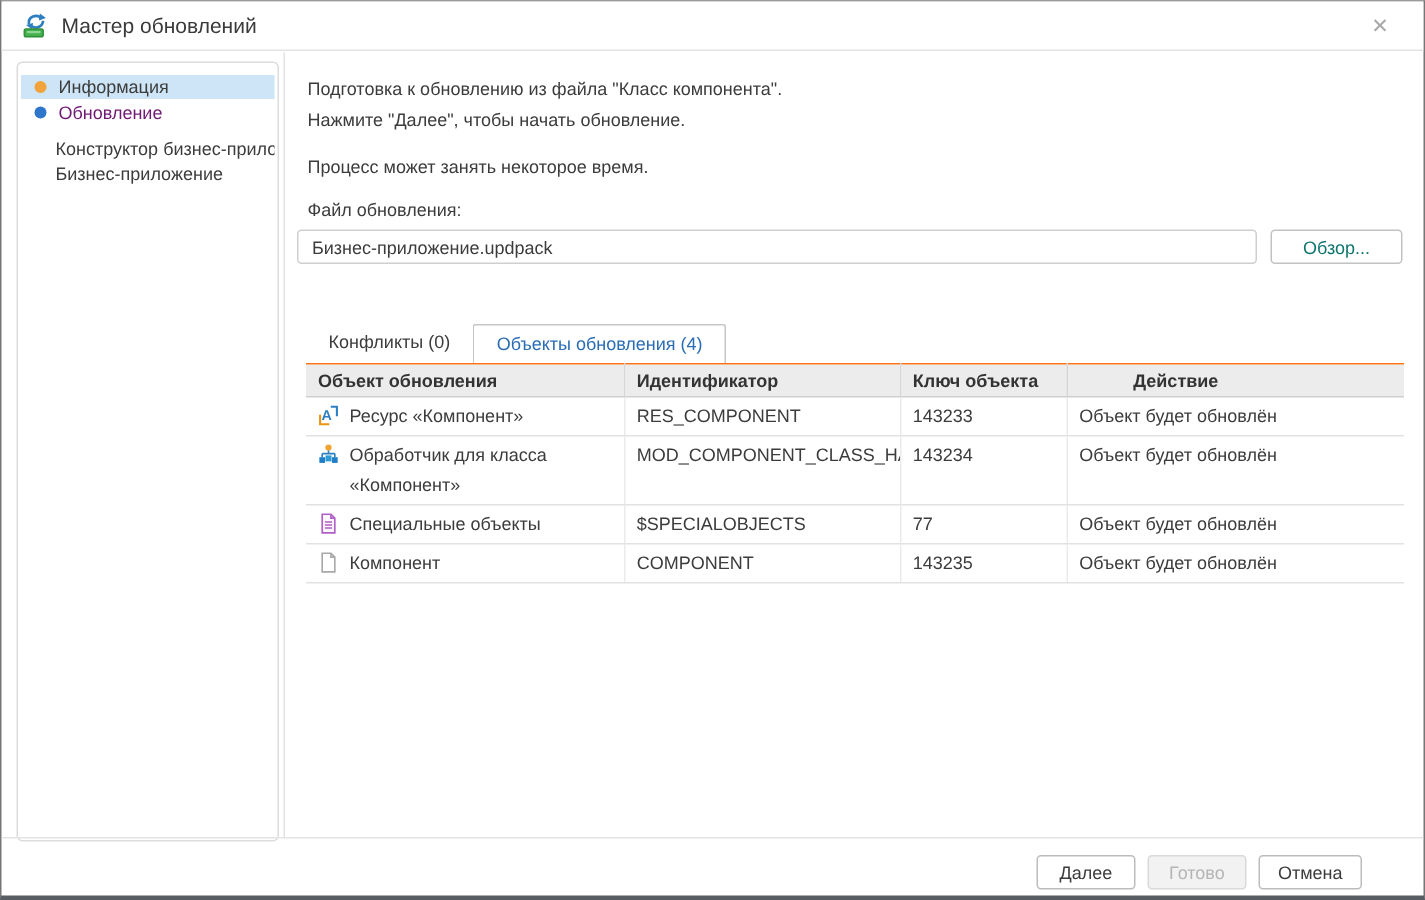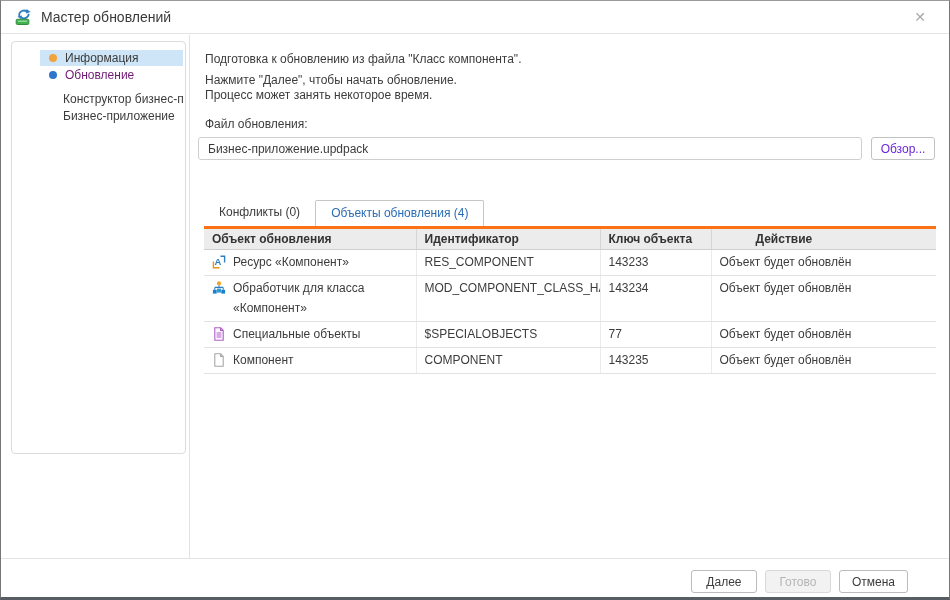--- a/index.html
+++ b/index.html
@@ -14,53 +14,53 @@
   }
 
   
   .titlebar { position:absolute; top:0; left:0; right:0; height:33px;
     border-bottom:1px solid #e4e4e4; display:flex; align-items:center; padding:16px 14px; background:#fff; }
   .titlebar .title { font-size:14px; color:#3a3a3a; margin-left:8px; }
   .close-btn { position:absolute; right:20px; top:7px; color:#a9a9a9; font-size:14px;
     line-height:18px; width:18px; text-align:center; cursor:pointer; }
 
   
-  .sidebar { position:absolute; left:10px; top:40px; width:175px; height:413px;
-    border:1px solid #dcdcdc; border-radius:4px; padding-top:7px; font-size:12px; overflow:hidden;padding-left:26px; }
+  .sidebar { position:absolute; left:10px; top:40px; width:175px; height:520px;
+    border:1px solid #dcdcdc; border-radius:4px; padding-top:7px; font-size:12px; overflow:hidden; }
   .side-item { height:16px; line-height:16px; display:flex; align-items:center;
     margin:1px 2px; padding-left:9px; white-space:nowrap; overflow:hidden; cursor:default; }
   .side-item .bullet { width:8px; height:8px; border-radius:50%; margin-right:8px; flex:none; }
   .side-item.sel { background:#cde5f6; }
   .side-item.grayed { color:#701a75; }
   .side-item.lvl1 { margin-left:16px; padding-left:9px; }
   .group-gap { height:6px; }
 
   .vsep { position:absolute; left:188px; top:34px; height:523px; width:1px; background:#e2e2e2; }
 
   
   .content { position:absolute; left:197px; top:34px; right:14px; height:523px; font-size:12px; }
   .intro1 { margin:16px 0 0 7px; line-height:16px; }
   .intro23 { margin:6px 0 0 7px; line-height:15px; }
   .file-label { margin:14px 0 6px 7px; }
   .file-row { display:flex; gap:9px; align-items:center;border-radius:10px; }
   .file-input { flex:1; height:23px; border:1px solid #cfcfcf; border-radius:3px;
     padding:0 9px; font-size:12px; color:#3c3c3c; font-family:inherit; background:#fff; outline:none; }
-  .browse-btn { width:64px; height:23px; background:#fff; border:1px solid #c2c2c2;
-    border-radius:3px; font-size:12px; color:#6d28d9; font-family:inherit; cursor:pointer; }
+  .browse-btn { width:88px; height:23px; background:#fff; border:1px solid #c2c2c2;
+    border-radius:3px; font-size:12px; color:#0f766e; font-family:inherit; cursor:pointer; }
 
   
   .tabs { display:flex; margin:40px 0 0 6px; position:relative; z-index:2; }
   .tab { height:26px; line-height:25px; padding:0 15px; color:#3c3c3c; cursor:pointer; }
   .tab.active { border:1px solid #c6c6c6; border-bottom:none; background:#fff;
     color:#2a6db5; border-radius:2px 2px 0 0; margin-bottom:-1px; }
 
   
   .grid { margin-left:6px; width:732px; border-collapse:collapse; table-layout:fixed; font-size:12px; }
   .grid th { background:#ececec; font-weight:bold; color:#333; text-align:left;
-    height:22px; padding:0 8px; border-top:3px solid #f97316; border-bottom:1px solid #cfcfcf;
+    height:22px; padding:0 8px; border-top:1px solid #f97316; border-bottom:1px solid #cfcfcf;
     border-right:1px solid #d6d6d6; white-space:nowrap; overflow:hidden; }
   .grid th:last-child { border-right:none;padding-left:44px; }
   .grid td { padding:2px 8px 3px 8px; border-bottom:1px solid #e2e2e2; border-right:1px solid #ebebeb;
     vertical-align:top; line-height:20px; color:#3c3c3c; overflow:hidden; }
   .grid td:last-child { border-right:none; }
   .grid td.nowrap { white-space:nowrap; }
   .obj-cell { display:flex; align-items:flex-start; }
   .obj-cell .row-icon { flex:none; width:14px; height:14px; margin:3px 7px 0 0; }
 
   
@@ -108,21 +108,21 @@
     <div class="side-item lvl1">
       <span>Бизнес-приложение</span>
     </div>
   </div>
 
   <div class="vsep"></div>
 
   <div class="content">
     <div class="intro1">Подготовка к обновлению из файла "Класс компонента".</div>
     <div class="intro23">Нажмите "Далее", чтобы начать обновление.</div>
-    <div class="intro23" style="margin-top:0;">Процесс может занять некоторое время.</div>
+    <div class="intro23" style="margin-top:16px;">Процесс может занять некоторое время.</div>
 
     <div class="file-label">Файл обновления:</div>
     <div class="file-row">
       <input class="file-input" type="text" value="Бизнес-приложение.updpack" style="">
       <button class="browse-btn">Обзор...</button>
     </div>
 
     <div class="tabs">
       <div class="tab">Конфликты (0)</div>
       <div class="tab active">Объекты обновления (4)</div>

